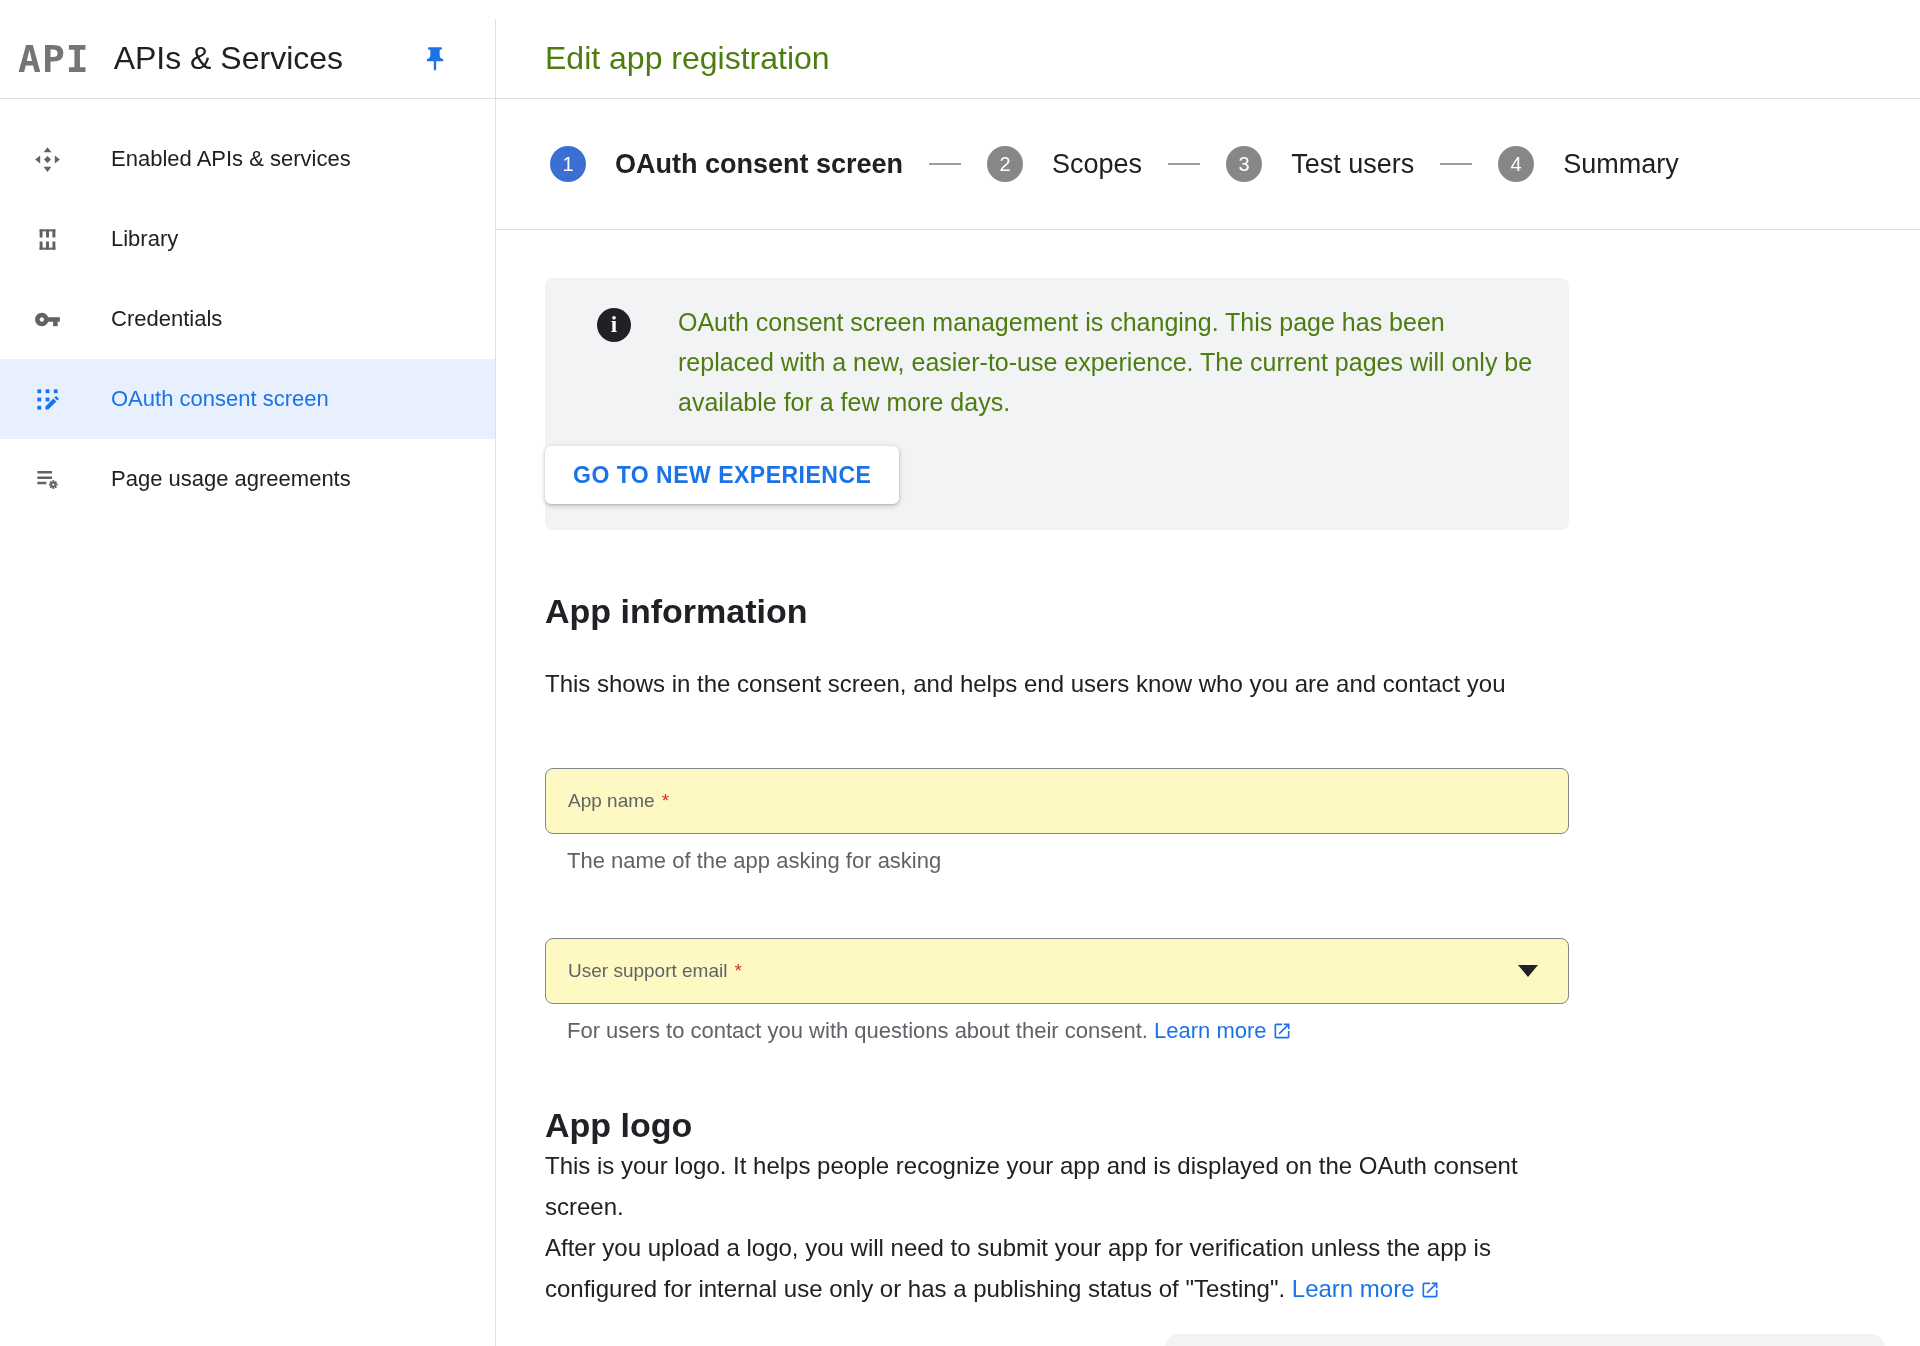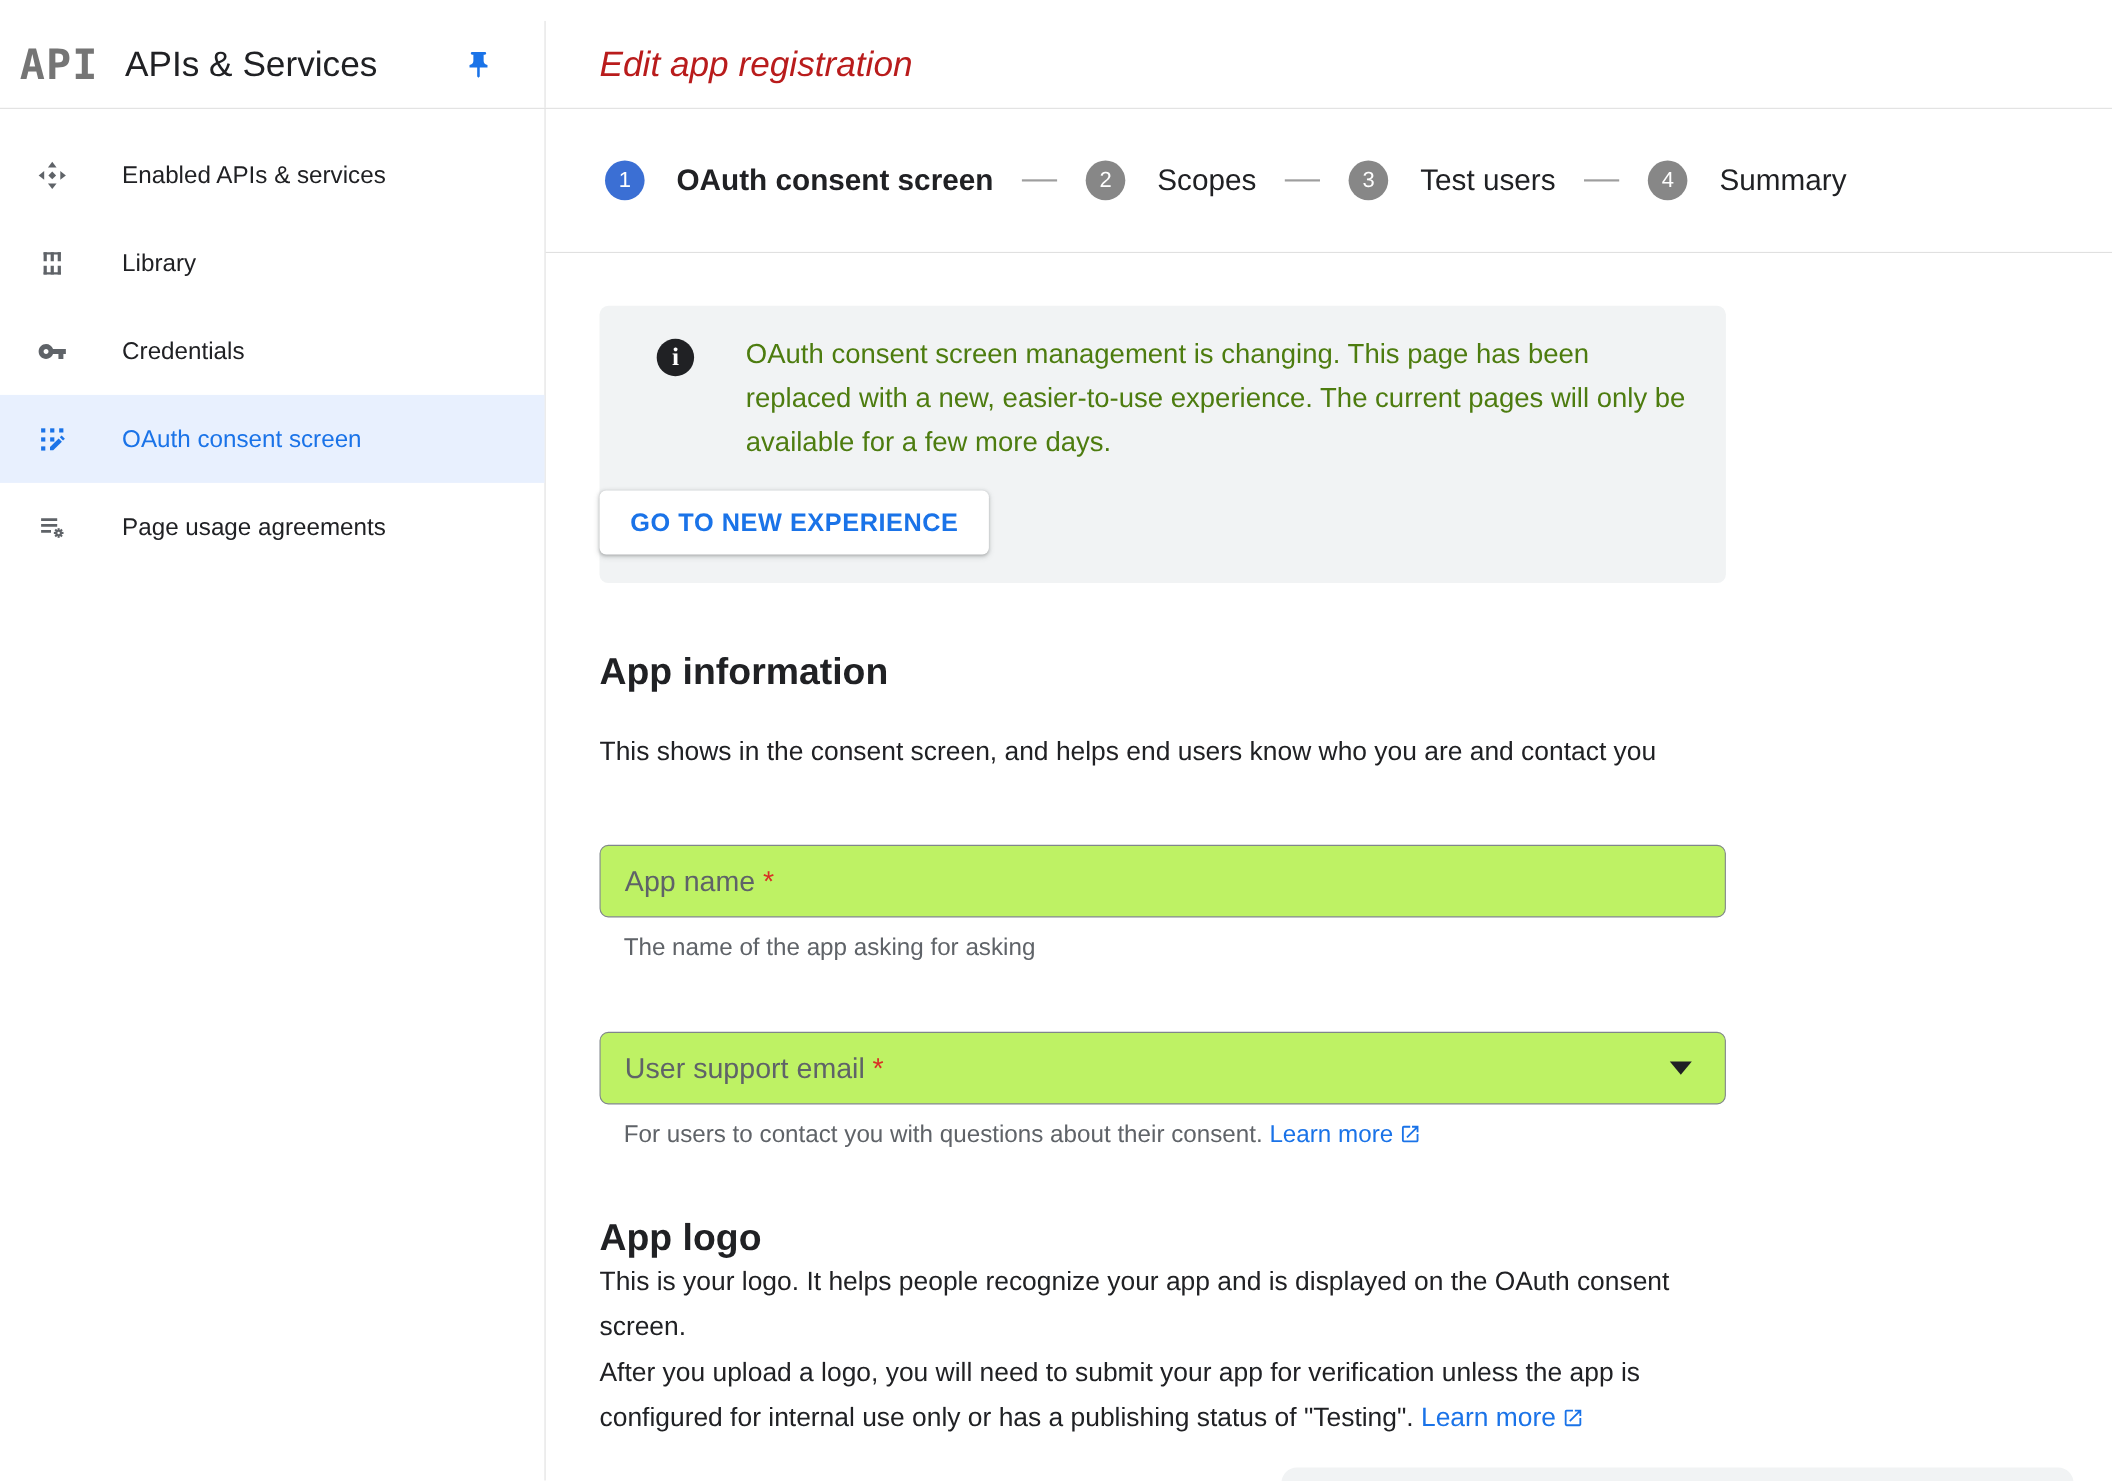--- a/index.html
+++ b/index.html
@@ -8,21 +8,21 @@
 
   
   .topbar { height:80px; display:flex; border-bottom:1px solid #e0e0e0;margin-top:19px; }
   .topbar-left { width:496px; flex:0 0 496px; border-right:1px solid #e0e0e0;
     display:flex; align-items:center; padding-left:18px; }
   .logo { font-family:"DejaVu Sans Mono", monospace; font-weight:bold; font-size:38px;
     color:#757575; letter-spacing:1px; }
   .product-title { font-size:32px; margin-left:24px; color:#202124; }
   .pin-btn { margin-left:auto; margin-right:46px; width:28px; height:28px; cursor:pointer; }
   .topbar-right { flex:1; display:flex; align-items:center; padding-left:49px; }
-  .page-title { font-size:32px; color:#b91c1c;font-style:italic; }
+  .page-title { font-size:32px; color:#4d7c0f; }
 
   
   .body-row { display:flex; height:1266px; }
   .sidebar { width:496px; flex:0 0 496px; border-right:1px solid #e0e0e0; padding-top:20px; }
   .side-item { height:80px; display:flex; align-items:center; padding-left:34px;
     font-size:22px; color:#202124; cursor:pointer; }
   .side-item .icon { width:27px; height:27px; margin-right:50px; flex:0 0 27px; }
   .side-item .icon svg { width:100%; height:100%; fill:#5f6368; }
   .side-item.selected { background:#e8f0fe; color:#1a73e8; }
   .side-item.selected .icon svg { fill:#1a73e8; }
@@ -55,21 +55,21 @@
     line-height:58px; padding:0 28px; background:#fff; color:#1a73e8; font-weight:bold;
     font-size:23px; letter-spacing:.5px; border:none; border-radius:6px; cursor:pointer;
     font-family:"Liberation Sans", sans-serif;
     box-shadow:0 1px 3px rgba(60,64,67,.3), 0 2px 6px rgba(60,64,67,.15); }
 
   .section-heading { margin-top:62px; font-size:34px; font-weight:700; color:#202124; }
   .section-desc { margin-top:32px; width:1020px; font-size:24px; line-height:41px; color:#202124; }
 
   .text-field { width:1024px; height:66px; margin-top:64px; border:1px solid #80868b;
     border-radius:8px; display:flex; align-items:center; padding:0 22px;
-    font-size:26px; color:#5f6368; cursor:text; background:#bef264; }
+    font-size:19px; color:#5f6368; cursor:text; background:#fef9c3; }
   .req { color:#d93025; margin-left:7px; }
   .caret { margin-left:auto; margin-right:8px; width:0; height:0;
     border-left:10px solid transparent; border-right:10px solid transparent;
     border-top:12px solid #202124; }
   .field-helper { margin:14px 0 0 22px; font-size:22px; color:#5f6368; }
   .field-helper a, .para a { color:#1a73e8; cursor:pointer;text-align:center; }
   .ext-icon { display:inline-block; width:20px; height:20px; margin-left:5px;
     vertical-align:-3px; }
   .ext-icon svg { width:100%; height:100%; fill:#1a73e8; }
 

